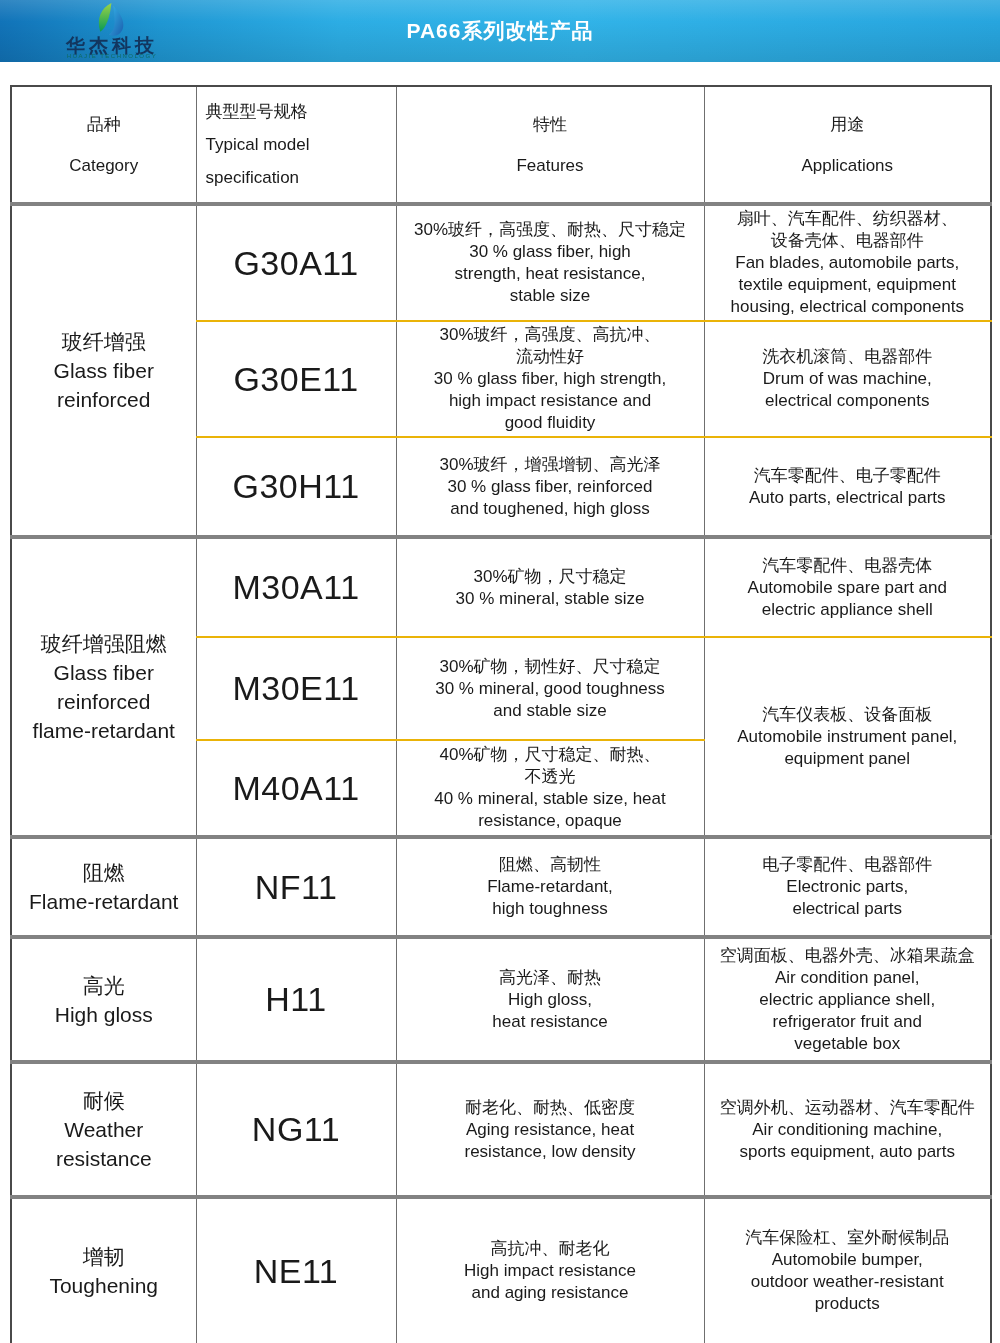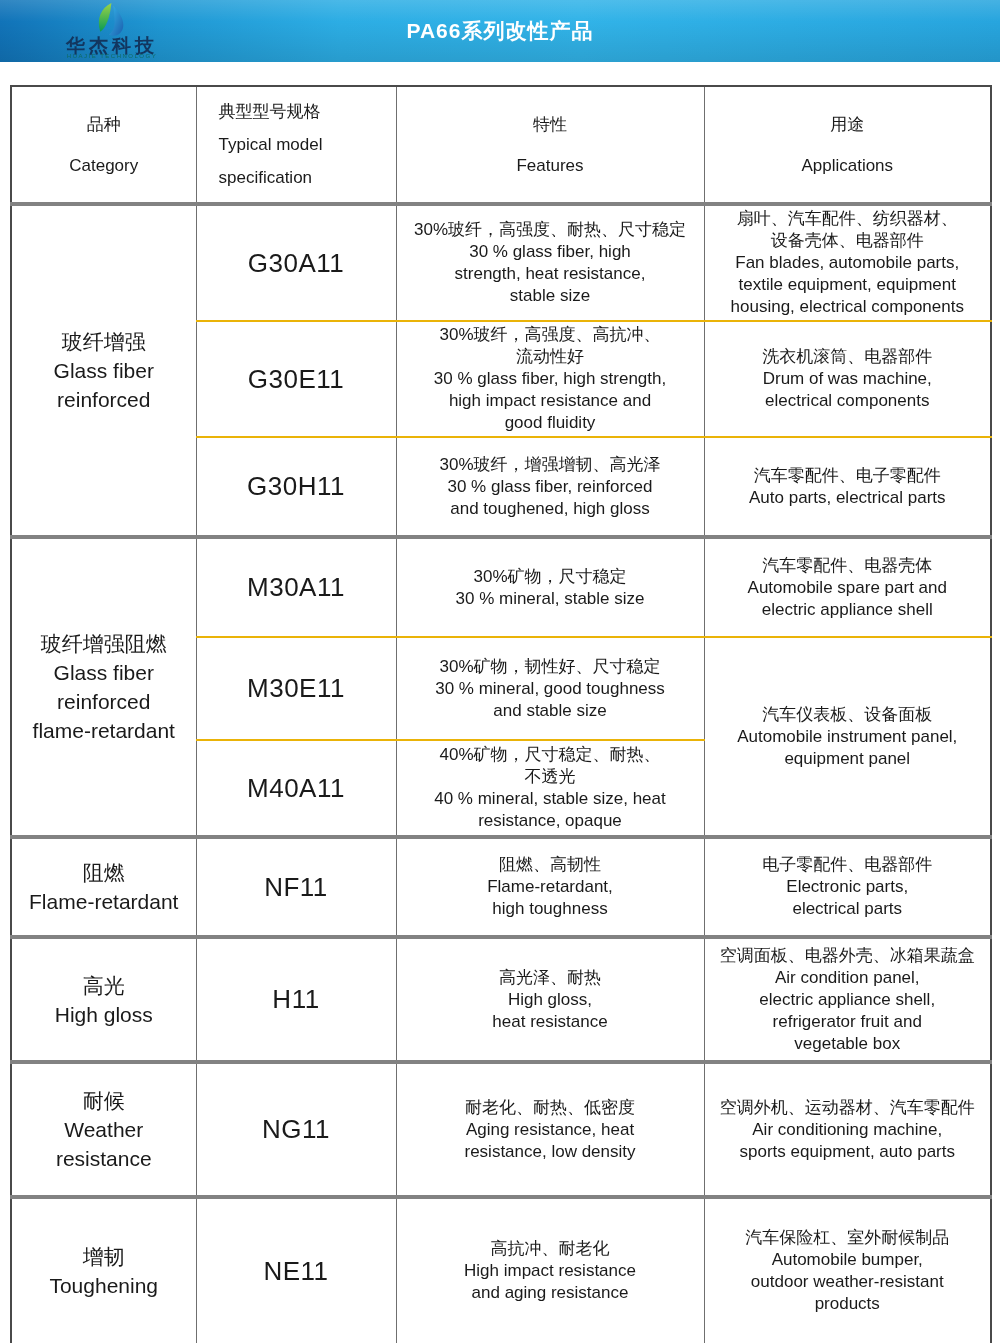--- a/index.html
+++ b/index.html
@@ -41,25 +41,25 @@
     vertical-align:middle;text-align:center;padding:2px 5px;
     font-weight:400;overflow:hidden;
   }
   tr.gs > th, tr.gs > td{border-top:4px solid #828282;}
   thead th{border-top:none;}
   .pre{white-space:pre-line;}
   
   th{font-size:17px;line-height:33px;font-weight:400;}
   th .zh{display:block;}
   th.sp .zh{margin-bottom:8px;}
-  th.left-align{text-align:left;padding-left:22px;}
+  th.left-align{text-align:left;padding-left:9px;}
   
   td.cat{font-size:21px;line-height:29px;}
   
-  td.model{font-size:26px;letter-spacing:0.5px;}
+  td.model{font-size:34px;letter-spacing:0.5px;}
   
   td.feat,td.app{font-size:17px;line-height:22px;}
 </style>
 </head>
 <body>
 
 <div class="banner">
   <div class="banner-titles">
     <div class="title-zh">PA66系列改性产品</div>
   </div>

